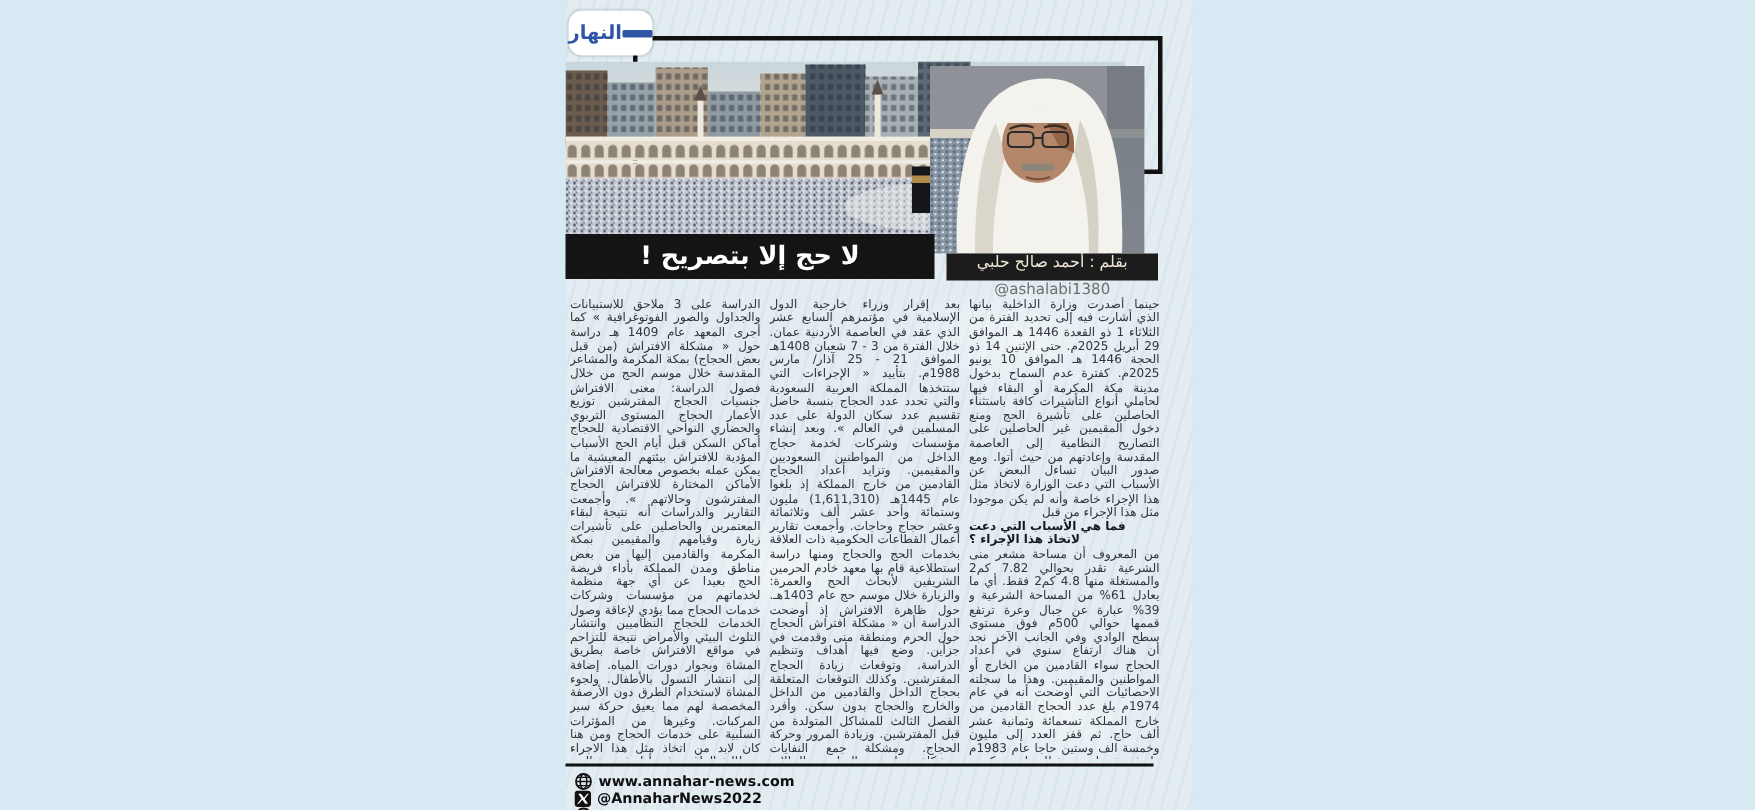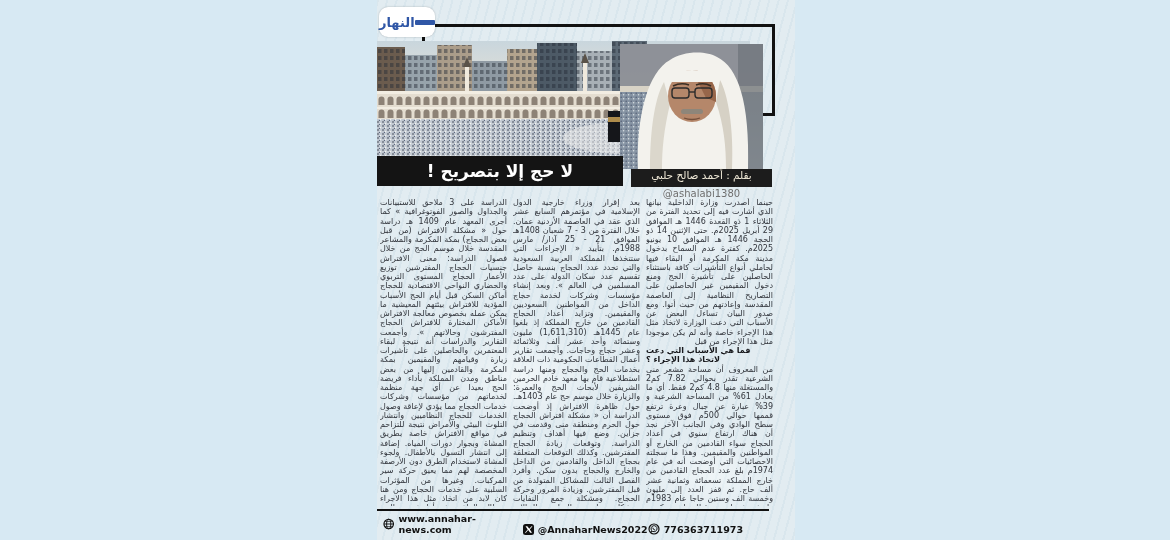--- a/index.html
+++ b/index.html
@@ -61,22 +61,22 @@
     width:127px;height:308px;overflow:hidden;
     font-size:8px;line-height:9.25px;color:#31343b;
     text-align:justify;text-justify:inter-word;
   }
   .col p{margin:0;}
   .col .head{font-weight:bold;text-align:left;color:#17181c;}
   
   .foot-rule{position:absolute;left:0;top:509px;width:392px;height:2px;background:#101010;}
   .footer{
     position:absolute;left:0;top:515px;width:392px;height:20px;
-    display:flex;align-items:flex-end;justify-content:space-between;
-    padding:0 26px 0 6px;box-sizing:border-box;
+    display:flex;align-items:flex-start;justify-content:space-between;
+    padding:0 26px 0 6px;box-sizing:border-box;flex-direction:column;
   }
   .foot-item{display:flex;align-items:center;gap:4px;font-size:9.5px;font-weight:bold;color:#111;}
   .foot-item svg{display:block;}
 </style>
 </head>
 <body>
 
 <div class="paper">
 
   <div class="logo">

